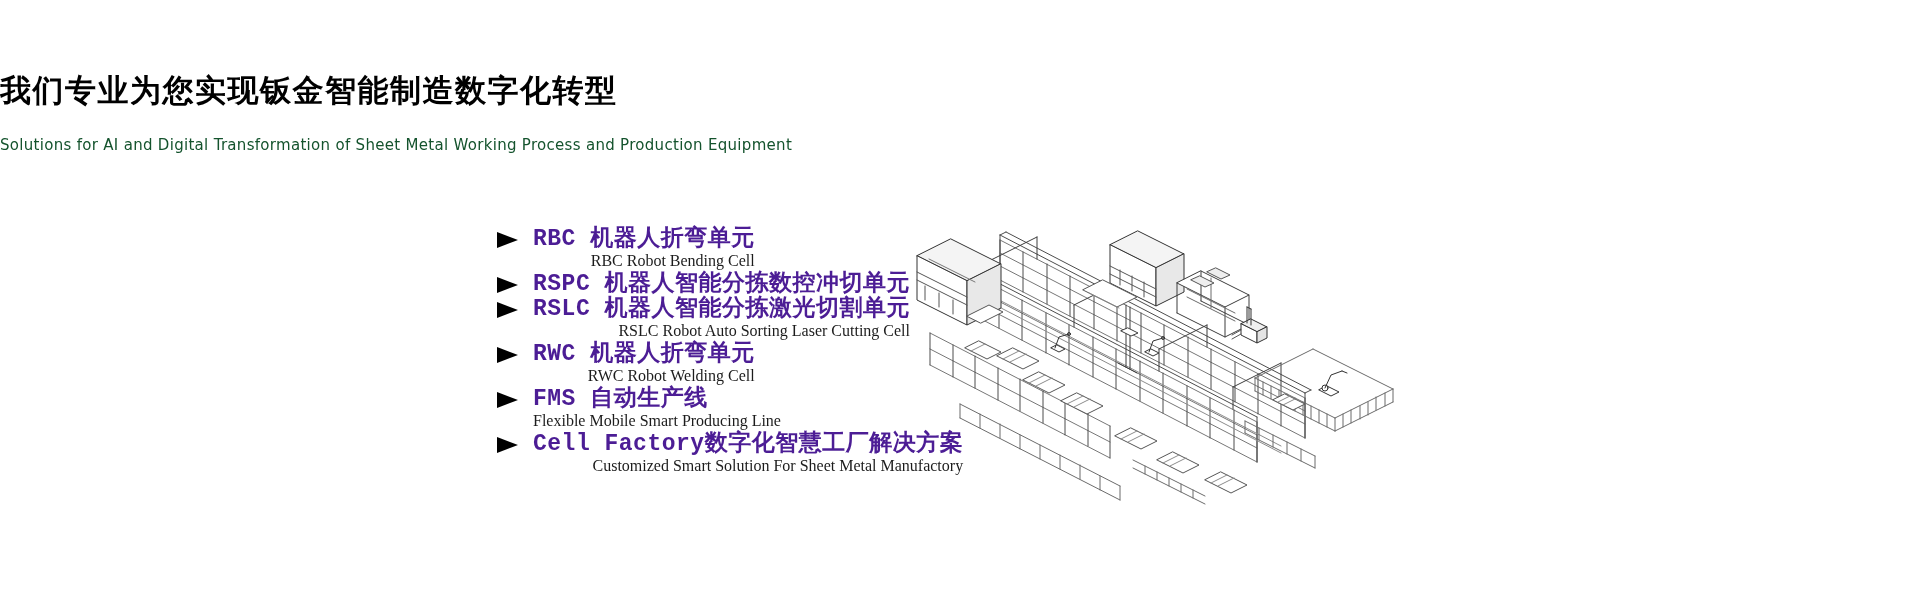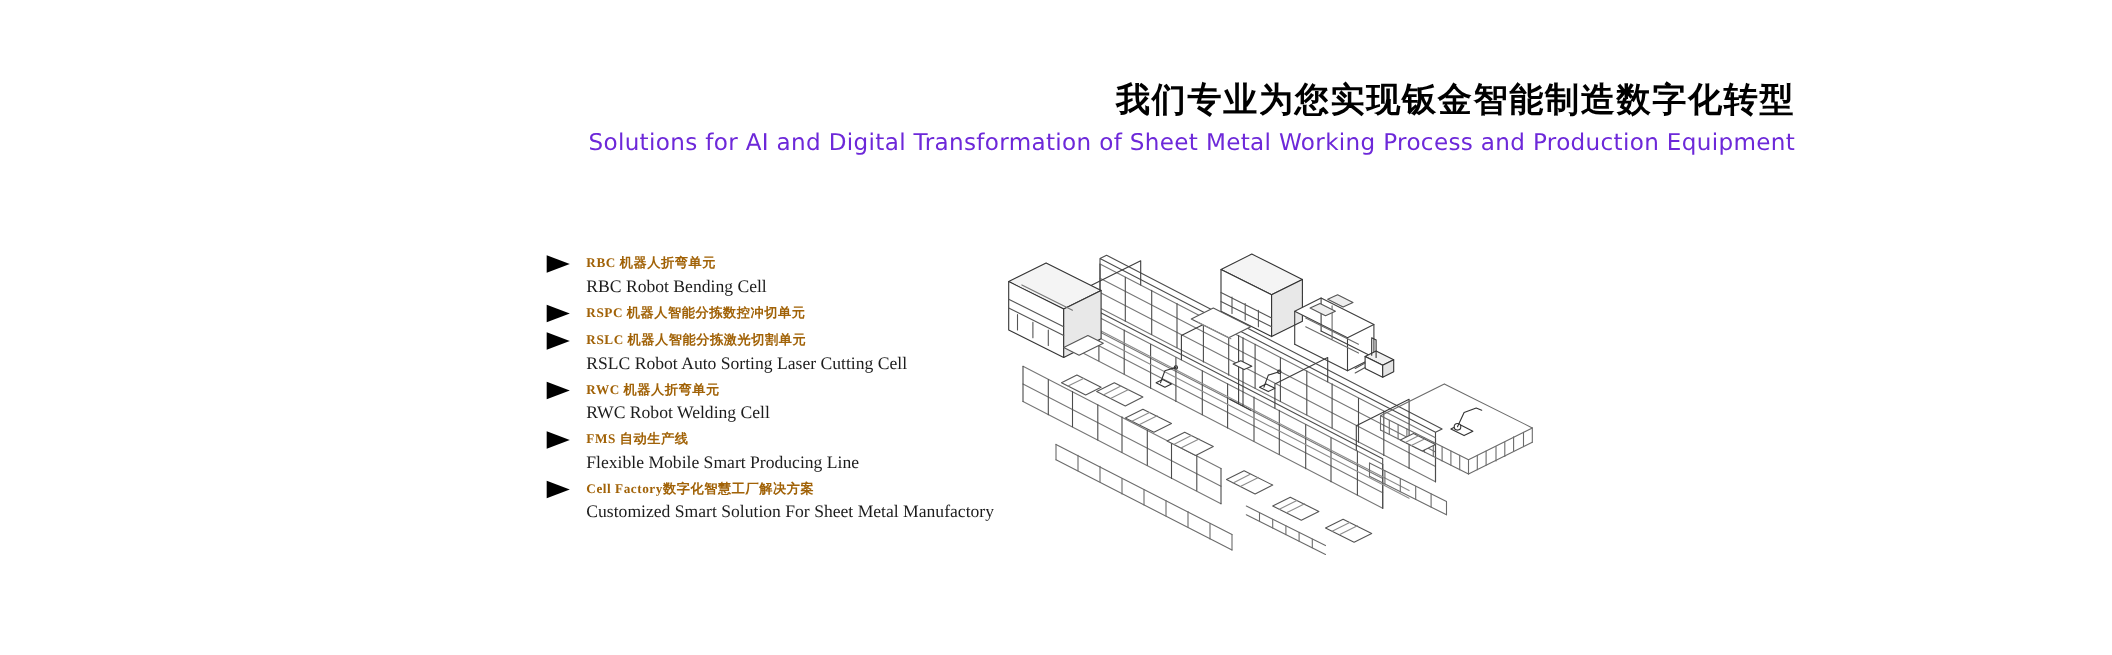--- a/index.html
+++ b/index.html
@@ -7,34 +7,34 @@
     width:1920px;height:595px;
     background:#ffffff;
     position:relative;
     overflow:hidden;
     font-family:"Liberation Sans", sans-serif;
     color:#000;
   }
   .hero-head{
     position:absolute;
     left:0;top:70px;width:1632px;
-    text-align:right;
+    text-align:left;
   }
   .hero-title{
     font-size:31px;
     font-weight:700;
     letter-spacing:1.5px;
     color:#000;
     font-family:"DejaVu Sans","Liberation Sans",sans-serif;
   }
   .hero-subtitle{
-    margin-top:5px;
-    font-size:21px;
+    margin-top:24px;
+    font-size:15px;
     letter-spacing:0.3px;
-    color:#6d28d9;
+    color:#14532d;
     font-family:"DejaVu Sans","Liberation Sans",sans-serif;
   }
   .solutions-list{
     position:absolute;
     left:497px;top:229px;
     width:470px;
   }
   .sol-item{
     display:flex;
     align-items:flex-start;
@@ -44,26 +44,26 @@
     width:0;height:0;
     border-left:21px solid #000;
     border-top:8px solid transparent;
     border-bottom:8px solid transparent;
     margin-top:3px;
     margin-right:15px;
     flex:0 0 auto;
   }
   .sol-text{min-width:0;}
   .sol-cn{
-    font-family:Liberation Serif, serif;
+    font-family:Liberation Mono, monospace;
     font-weight:700;
-    font-size:12px;
+    font-size:23px;
     line-height:21px;
     letter-spacing:0.5px;
-    color:#a16207;
+    color:#4c1d95;
     white-space:nowrap;
   }
   .sol-en{
     font-family:"Liberation Serif","DejaVu Serif",serif;
     font-size:16px;
     line-height:19px;
     margin-top:1px;
     color:#1c1c1c;
     white-space:nowrap;
     text-align:right;

